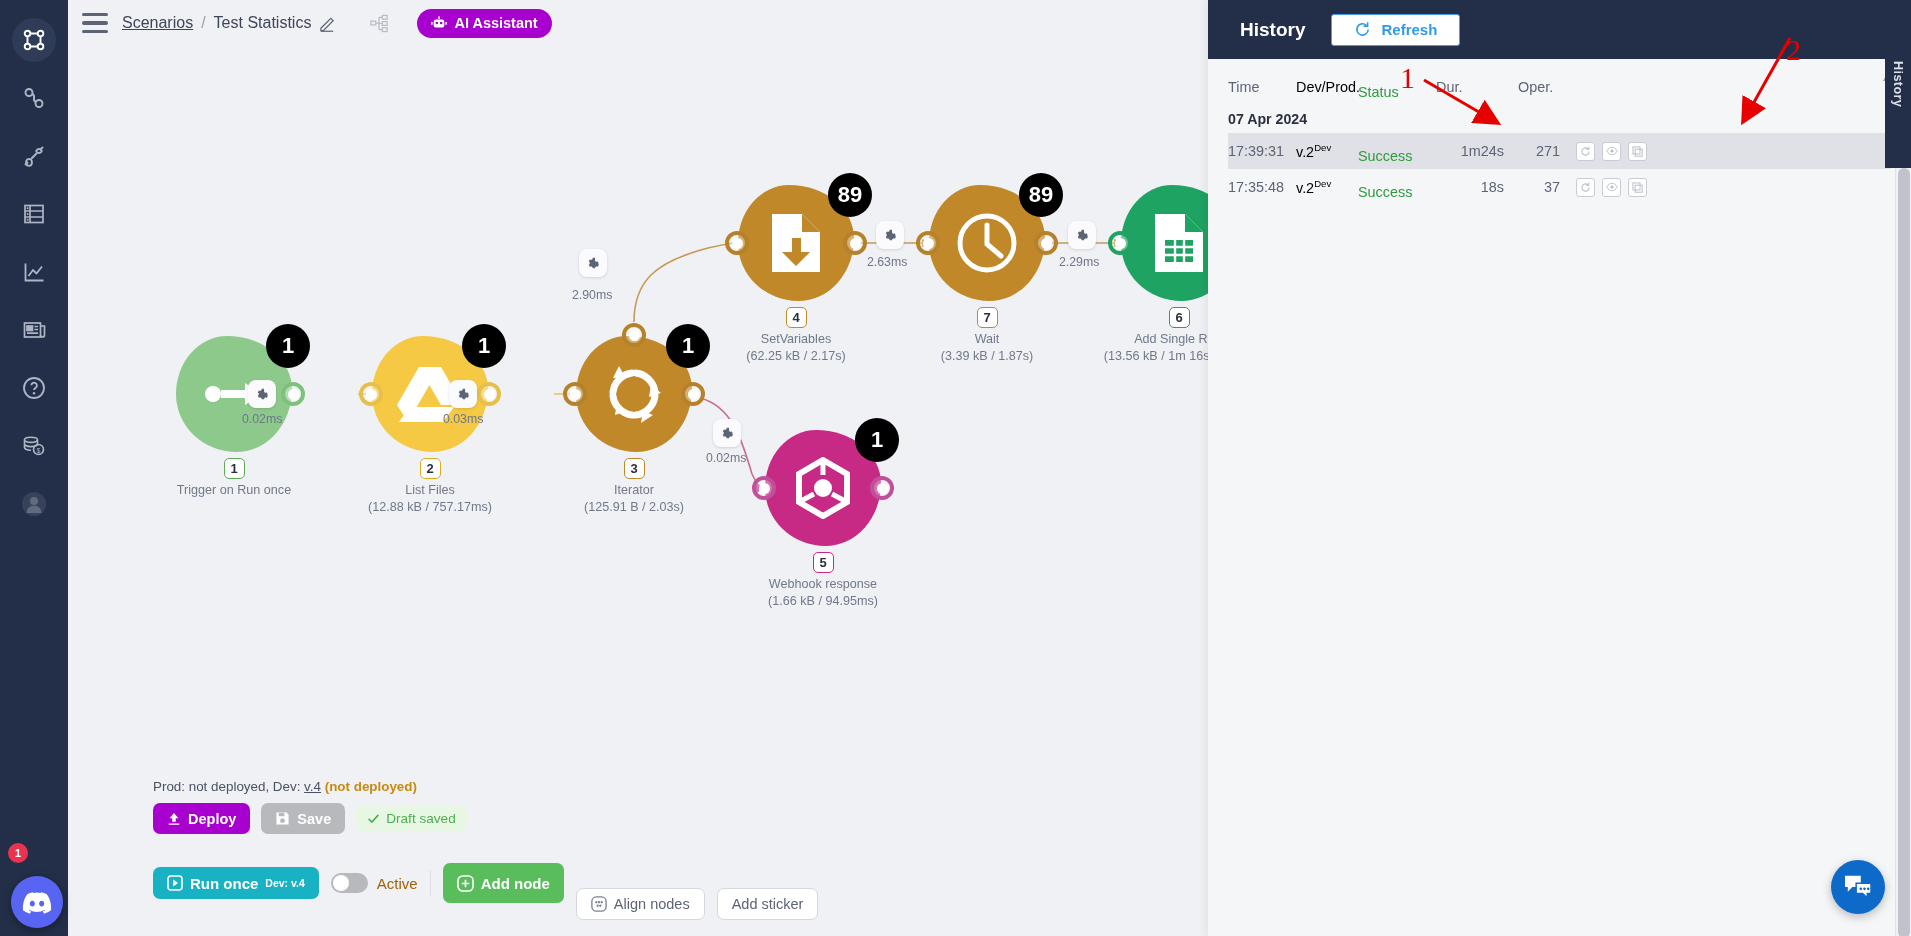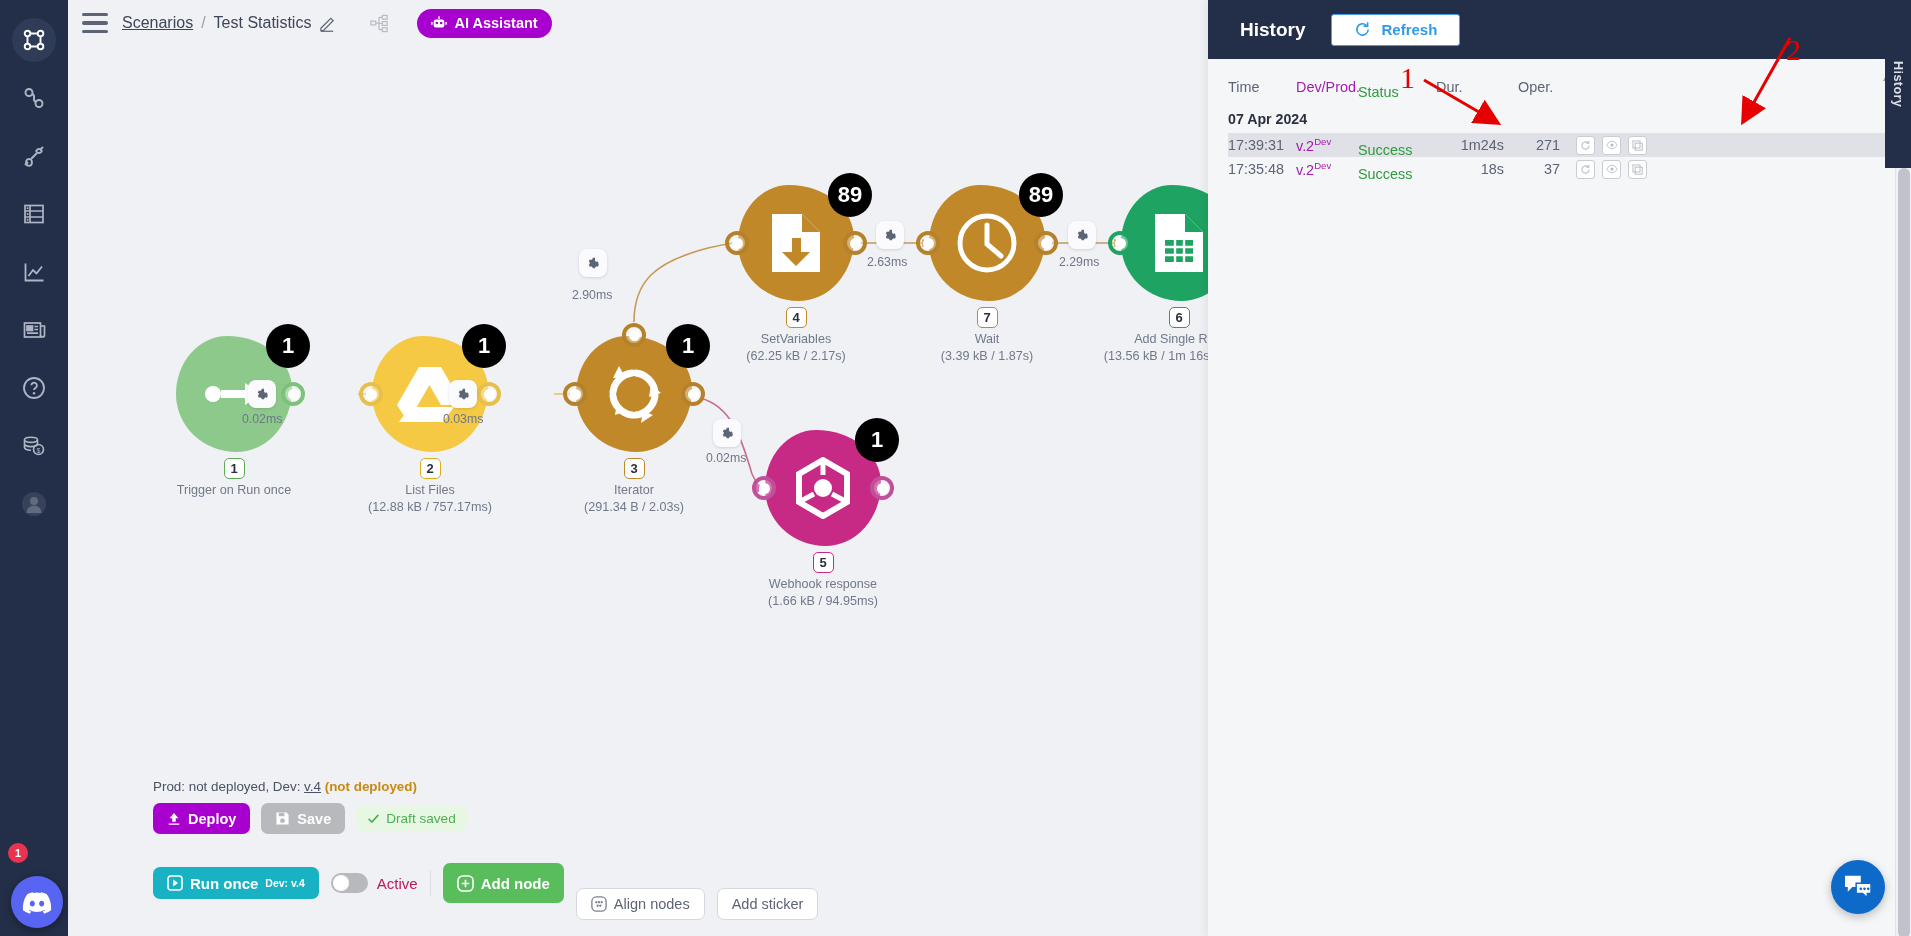--- a/index.html
+++ b/index.html
@@ -137,21 +137,21 @@
     padding: 5px 11px; display: inline-flex; align-items: center; gap: 6px;
   }
   .btnrow2 { display: flex; align-items: center; gap: 12px; }
   .btn-run { background: #18b2c4; height: 32px; font-size: 15px; }
   .btn-run sup { font-size: 10.5px; font-weight: bold; vertical-align: super; }
   .toggle-wrap { display: flex; align-items: center; gap: 9px; }
   .toggle {
     width: 37px; height: 20px; border-radius: 10px; background: #b7b9bd; position: relative; cursor: pointer;
   }
   .toggle i { position: absolute; left: 2px; top: 2px; width: 16px; height: 16px; border-radius: 50%; background: #fff; }
-  .toggle-label { font-size: 15px; color: #be185d; }
+  .toggle-label { font-size: 15px; color: #a16207; }
   .vdiv { width: 1px; height: 26px; background: #dcdfe6; }
   .btn-add { background: #59bd5c; height: 40px; font-size: 15px; }
   .btn-ghost {
     height: 32px; border-radius: 7px; padding: 0 14px; border: 1px solid #d5d8e0;
     background: #fff; color: #5c6475; font-size: 14.5px; cursor: pointer;
     display: inline-flex; align-items: center; gap: 7px;
     font-family: "Liberation Sans", sans-serif;
     margin-top: 42px;
   }
 
@@ -165,25 +165,25 @@
     padding-left: 32px; gap: 26px;
   }
   .history-title { color: #fff; font-size: 19px; font-weight: bold; }
   .refresh-btn {
     background: #fff; border: 1px solid #4b9fe8; border-radius: 3px;
     height: 32px; padding: 0 22px; color: #2f9be8; font-size: 15px; font-weight: bold;
     display: inline-flex; align-items: center; gap: 10px; cursor: pointer;
     font-family: "Liberation Sans", sans-serif;
   }
   .htable { padding: 14px 20px 0 20px; font-size: 14.4px; }
-  .hrow { display: flex; align-items: center; height: 24px; }
+  .hrow { display: flex; align-items: center; height: 36px; }
   .hrow.header { color: #9aa1b0; height: 28px; margin-bottom: 10px; }
   .hrow.selected { background: #dfe1e6; }
   .c-time { width: 68px; color: #5c6475; }
-  .c-dev  { width: 62px; color: #a21caf; }
+  .c-dev  { width: 62px; color: #000000; }
   .c-dev sup { font-size: 9.6px; vertical-align: super; }
   .c-status { width: 78px; color: #2e9b3f; margin-top: 10px; }
   .c-dur  { width: 82px; text-align: right; color: #5c6475; padding-right: 14px; }
   .c-oper { width: 42px; text-align: right; color: #5c6475; }
   .c-acts { display: flex; gap: 7px; padding-left: 16px; }
   .hrow.header .c-dur, .hrow.header .c-oper { text-align: left; padding-right: 0; }
   .act {
     width: 19px; height: 19px; border: 1px solid #c8ccd4; border-radius: 3px;
     background: #fff; display: flex; align-items: center; justify-content: center;
     color: #b6bbc5; cursor: pointer;
@@ -295,21 +295,21 @@
             <path d="M22 14 L16 3 L10 15 Z" fill="#fff"></path>
           </svg>
         </div>
         <div class="port left" style="border-color:#b5812a"></div>
         <div class="port right" style="border-color:#b5812a"></div>
         <div class="port top" style="border-color:#b5812a"></div>
         <div class="badge">1</div>
         <div class="node-caption">
           <span class="node-num" style="border-color:#c08829">3</span>
           <span class="node-name">Iterator</span>
-          <span class="node-stats">(291.34 B / 2.03s)</span>
+          <span class="node-stats">(125.91 B / 2.03s)</span>
         </div>
       </div>
 
       <div class="node" style="left:670px;top:185px;">
         <div class="blob" style="background:#c08829">
           <svg class="glyph" width="52" height="62" viewBox="0 0 52 62">
             <path d="M2 2 H32 L50 20 V60 H2 Z" fill="#fff"></path>
             <path d="M32 2 L50 20 H32 Z" fill="#c08829"></path>
             <path d="M22 26 h9 v14 h9 L26 54 L12 40 h10 z" fill="#c08829"></path>
           </svg>

